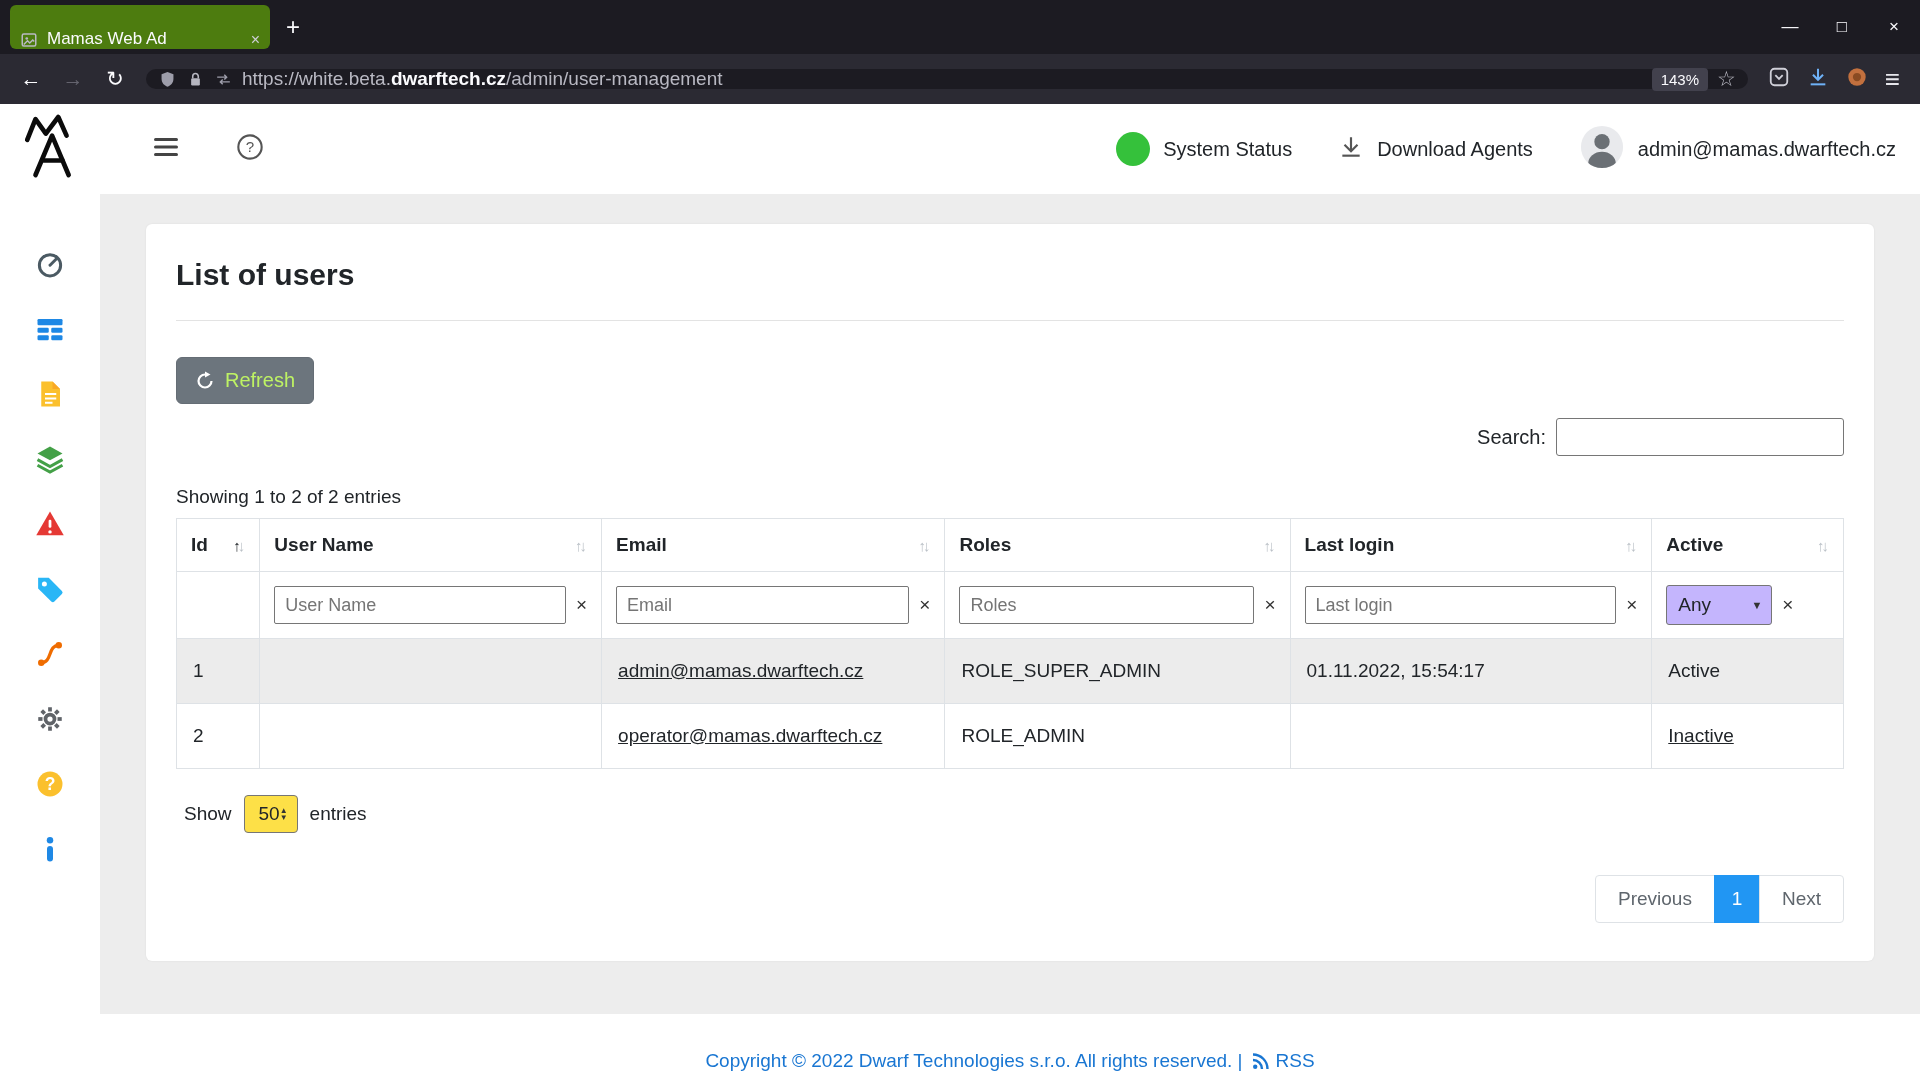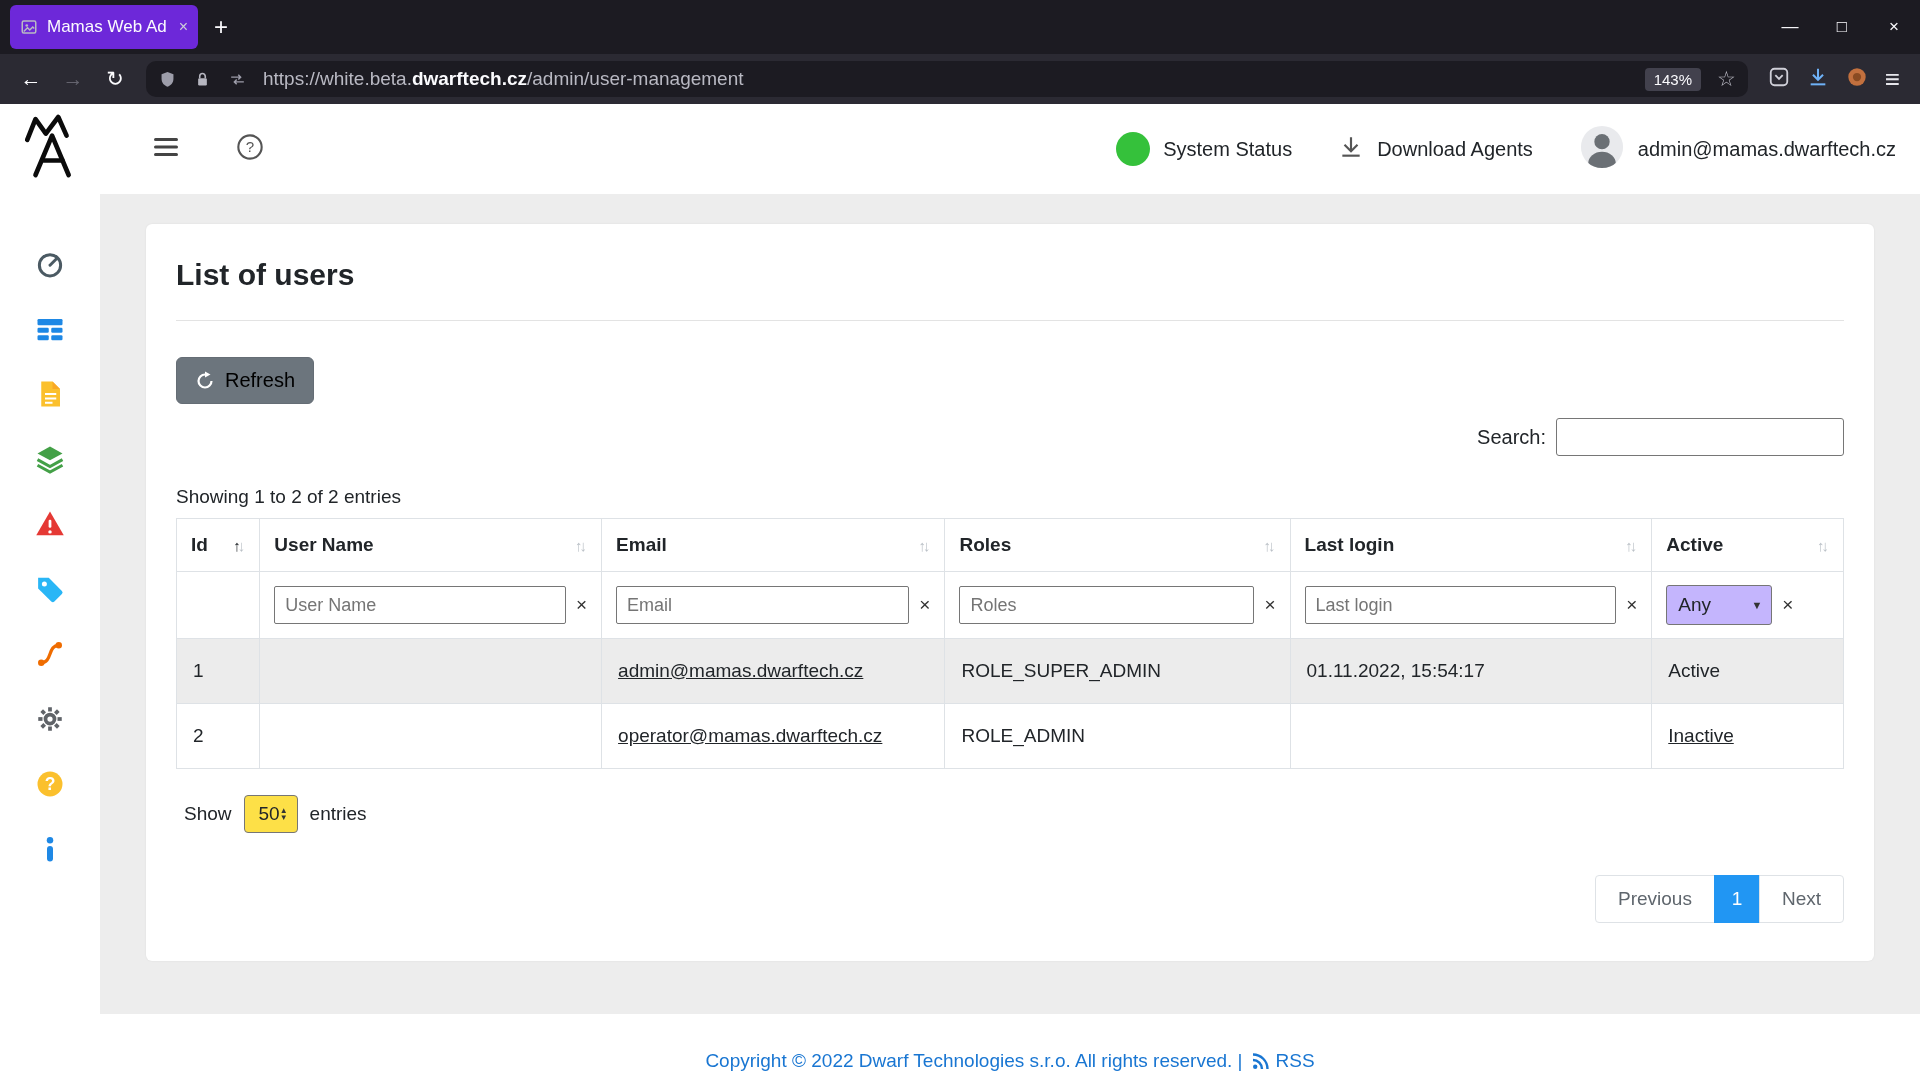--- a/index.html
+++ b/index.html
@@ -6,35 +6,35 @@
   html,body { margin:0; padding:0; }
   body {
     width:1920px; height:1080px; overflow:hidden;
     font-family:"Liberation Sans", sans-serif;
     background:#fff; color:#212529;
   }
 
   
   .tabbar { height:54px; background:#1c1b22; display:flex; align-items:center; }
   .tab {
-    margin-left:10px; height:44px; width:188px; background:#6d28d9; border-radius:6px;
-    display:flex; align-items:center; gap:9px; padding:0 10px; color:#fbfbfe; font-size:17px;
+    margin-left:10px; height:44px; width:260px; background:#4d7c0f; border-radius:6px;
+    display:flex; align-items:flex-end; gap:9px; padding:0 10px; color:#fbfbfe; font-size:17px;
   }
   .tab-title { flex:1; white-space:nowrap; overflow:hidden; }
   .tab-close { color:#cfcfd8; font-size:16px; cursor:default; }
   .newtab { color:#fbfbfe; font-size:24px; margin-left:16px; }
   .win-controls { margin-left:auto; display:flex; align-items:center; height:100%; }
   .win-btn { width:52px; text-align:center; color:#fbfbfe; font-size:17px; }
 
   .navbar { height:50px; background:#2b2a33; display:flex; align-items:center; padding:0 12px; gap:4px; }
   .nav-btn { width:38px; height:38px; display:flex; align-items:center; justify-content:center;
              color:#fbfbfe; font-size:21px; border-radius:4px; }
   .nav-btn.disabled { color:#64636e; }
-  .urlbar { flex:1; height:36px; margin:0 8px; background:#1c1b22; border-radius:10px;
-            display:flex; align-items:center; padding:0 12px; gap:16px; font-size:19px; min-width:0; }
+  .urlbar { flex:1; height:20px; margin:0 8px; background:#1c1b22; border-radius:10px;
+            display:flex; align-items:center; padding:0 12px; gap:9px; font-size:19px; min-width:0; }
   .ubar-icon { display:flex; align-items:center; }
   .url-text { color:#b9b9c3; white-space:nowrap; overflow:hidden; }
   .url-domain { color:#fbfbfe; font-weight:700; }
   .zoom-pill { margin-left:auto; background:#42414d; color:#fbfbfe; font-size:15px; padding:3px 9px; border-radius:4px; }
   .star { color:#b9b9c3; font-size:21px; }
   .nav-right { display:flex; align-items:center; gap:17px; padding:0 8px; color:#cfcfd8; }
   .menu-glyph { font-size:26px; color:#e6e6ec; }
 
   
   .page { height:976px; display:flex; background:#fff; }
@@ -49,21 +49,21 @@
   .status-group, .dl-group, .account { display:flex; align-items:center; gap:13px; font-size:20px; color:#212529; }
   .status-dot { width:34px; height:34px; border-radius:50%; background:#35c13b; }
 
   .main { flex:1; background:#ededed; padding:30px 46px 0; overflow:hidden; }
   .card { background:#fff; border-radius:6px; padding:34px 30px 38px; box-shadow:0 0 2px rgba(0,0,0,.08); }
 
   .page-title { font-size:30px; font-weight:700; margin:0; }
   .divider { border:none; border-top:1px solid #e3e3e3; margin:28px 0 0; }
   .refresh-btn {
     margin-top:36px; display:inline-flex; align-items:center; gap:10px;
-    background:#6c757d; color:#000000; font-size:20px; padding:11px 18px;
+    background:#6c757d; color:#bef264; font-size:20px; padding:11px 18px;
     border:1px solid #656d75; border-radius:6px; cursor:default;
   }
   .search-row { display:flex; justify-content:flex-end; align-items:center; gap:10px; margin-top:14px; font-size:20px; }
   .search-input { width:288px; height:38px; border:1px solid #767676; border-radius:3px; padding:0 10px; font-size:18px; }
 
   .info-text { margin-top:30px; font-size:19px; }
 
   table.users-table { width:100%; border-collapse:collapse; margin-top:10px; font-size:19px; }
   .users-table th, .users-table td { border:1px solid #dee2e6; text-align:left; vertical-align:middle; }
   .users-table th { padding:15px 14px; font-weight:700; }

